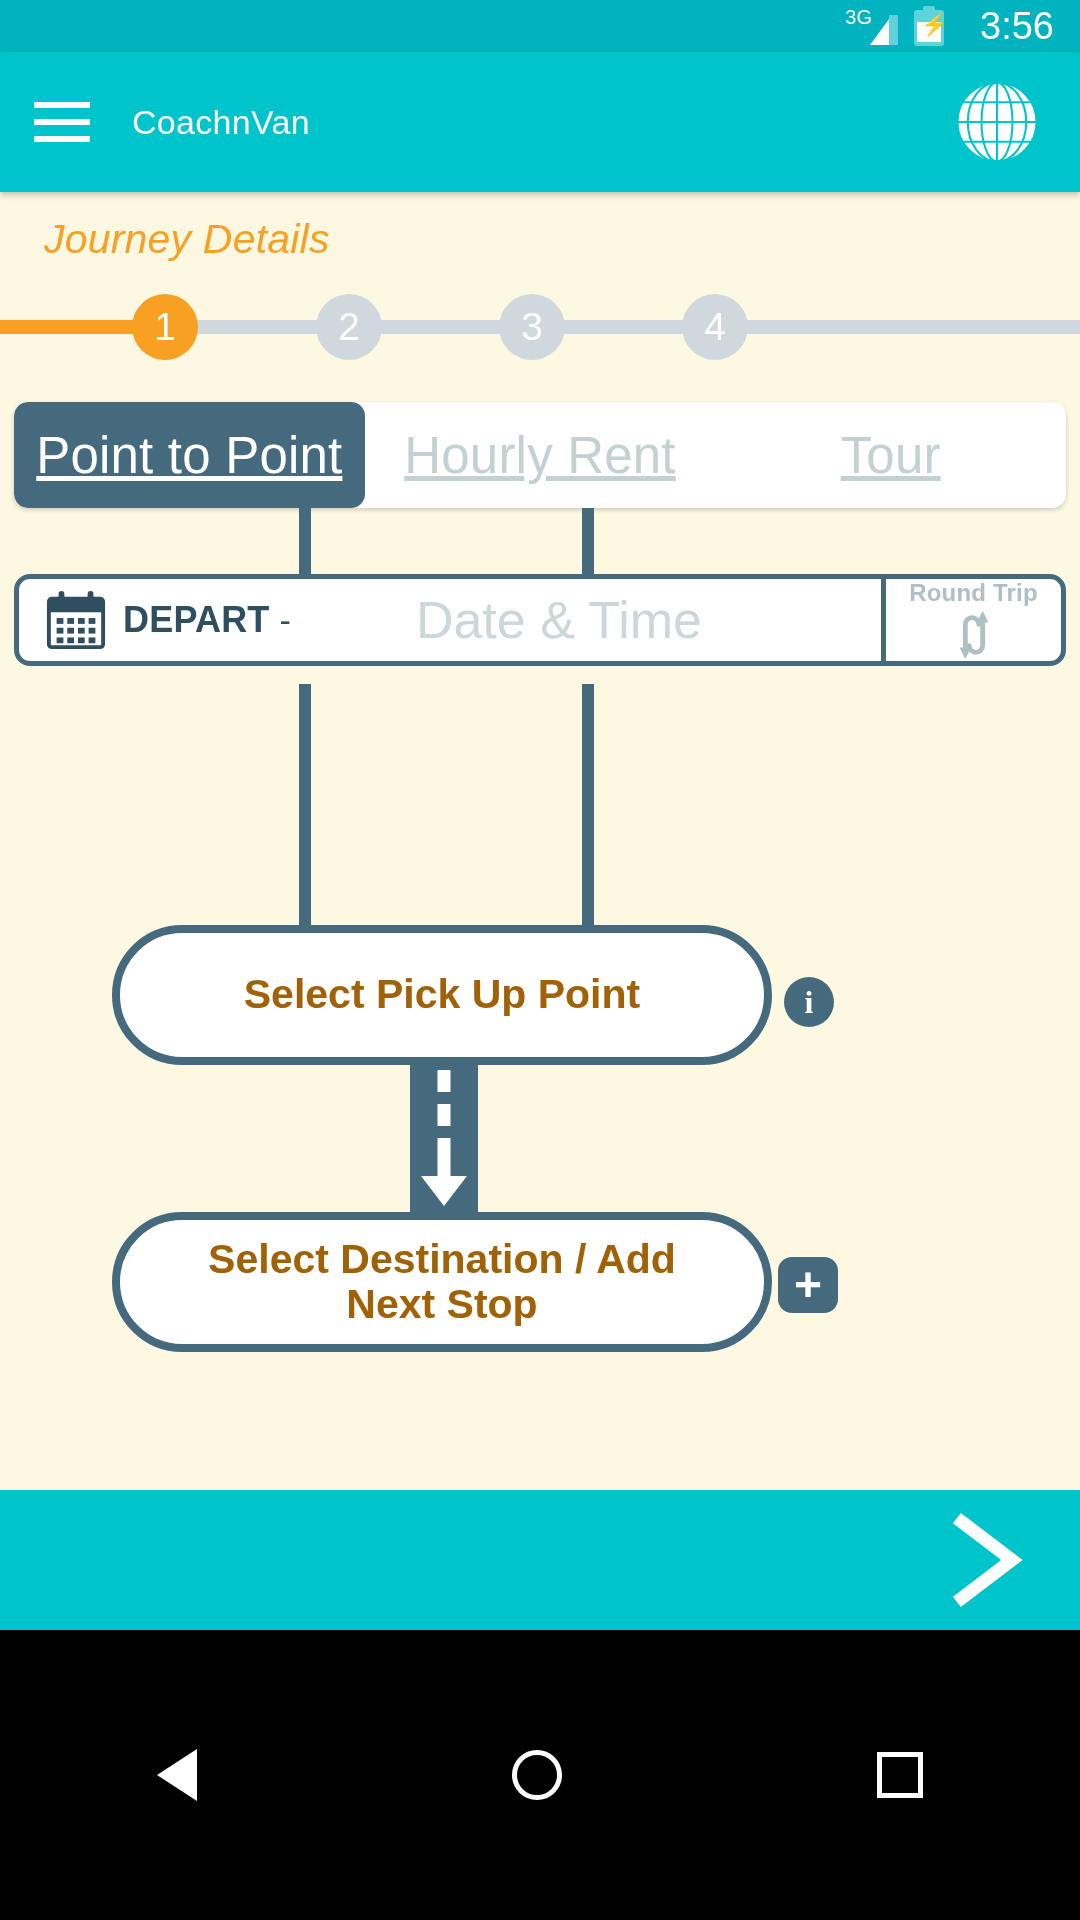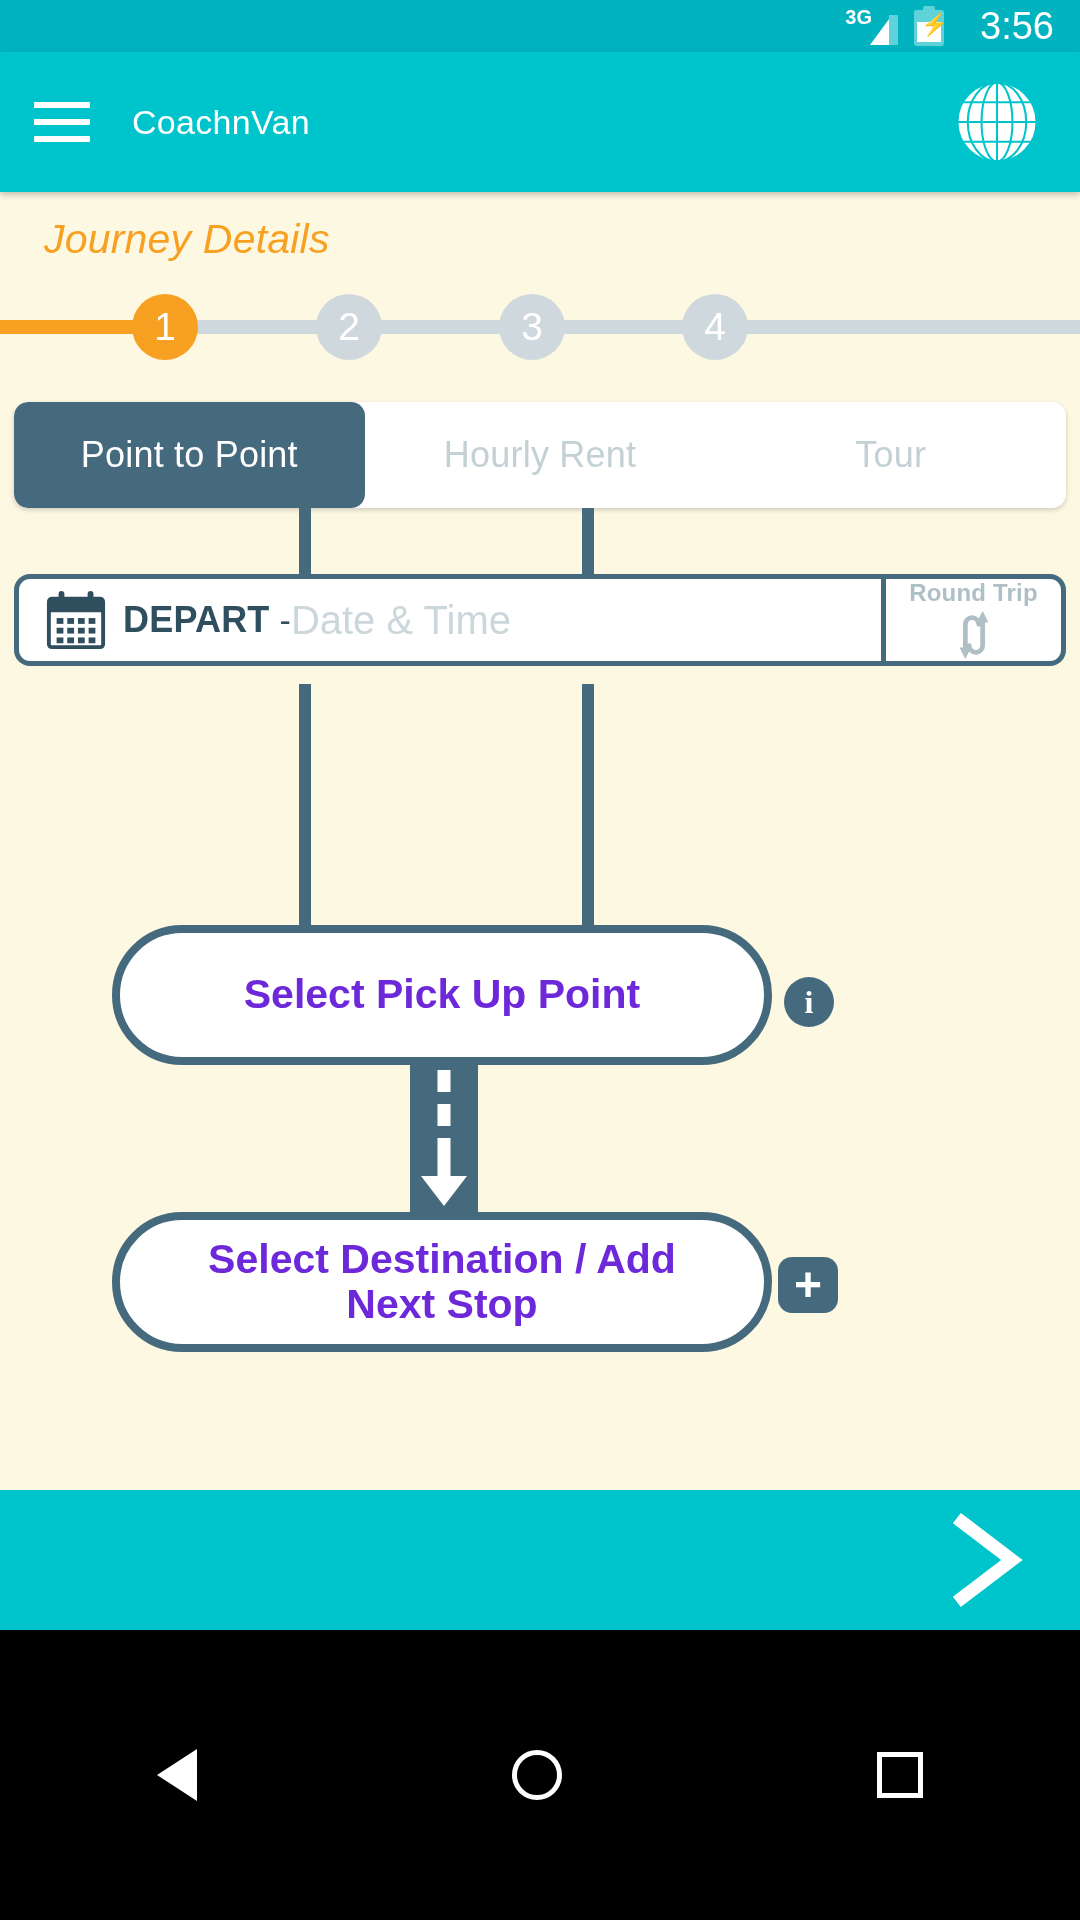--- a/index.html
+++ b/index.html
@@ -11,21 +11,21 @@
     position:relative;
   }
 
   
   .status-bar{
     height:52px; background:#00B3BF;
     display:flex; align-items:center; justify-content:flex-end;
     padding-right:26px; gap:12px;
   }
   .sb-signal{ display:flex; align-items:flex-end; gap:2px; position:relative; }
-  .sb-3g{ color:#ffffff; font-size:20px; font-weight:bold; line-height:1; margin-bottom:18px; }
+  .sb-3g{ color:#ffffff; font-size:20px; font-weight:normal; line-height:1; margin-bottom:18px; }
   .tri{ width:0;height:0; border-left:22px solid transparent; border-bottom:30px solid #fff; margin-left:-4px;}
   .tri-bg{ position:absolute; right:-6px; bottom:0; width:9px; height:30px; background:#5FD3D9;}
   .sb-batt{ position:relative; width:30px; height:40px; margin-left:10px; }
   .batt-body{ position:absolute; top:4px; left:0; width:30px; height:36px; background:#5FD3D9; border-radius:3px;}
   .batt-cap{ position:absolute; top:0; left:9px; width:12px; height:5px; background:#5FD3D9; border-radius:2px 2px 0 0;}
   .batt-fill{ position:absolute; bottom:4px; left:3px; width:24px; height:20px; background:#fff;}
   .batt-bolt{ position:absolute; top:8px; left:7px; color:#fff; font-size:22px; line-height:1; }
   .sb-time{ color:#fff; font-size:38px; font-weight:400; letter-spacing:0px; margin-left:24px;}
 
   
@@ -62,49 +62,49 @@
 
   
   .tabs{
     position:absolute; top:210px; left:14px; right:14px; height:106px;
     background:#fff; border-radius:14px;
     box-shadow:0 2px 5px rgba(0,0,0,.18);
     display:flex; overflow:hidden;
   }
   .tab{
     flex:1; display:flex; align-items:center; justify-content:center;
-    font-size:36px; color:#C3D0D4; letter-spacing:.2px;
+    font-size:51px; color:#C3D0D4; letter-spacing:.2px;text-decoration:underline;
   }
   .tab.active{ background:#466A7D; color:#fff; border-radius:14px; }
 
   
   .vline{ position:absolute; width:12px; background:#466A7D; }
 
   
   .depart{
     position:absolute; top:382px; left:14px; right:14px; height:92px;
     background:#fff; border:5px solid #466A7D; border-radius:16px;
     display:flex; align-items:stretch;
   }
   .depart-main{ flex:1; display:flex; align-items:center; padding-left:26px; }
   .cal-icon{ width:62px; height:62px; flex:0 0 62px; position:relative;}
   .depart-label{ font-size:36px; font-weight:bold; color:#2F4F5F; margin-left:16px; letter-spacing:.2px;}
   .depart-dash{ font-size:34px; color:#2F4F5F; margin-left:10px;}
-  .depart-placeholder{ flex:1; font-size:40px; color:#CBD7DB; padding-right:54px;}
+  .depart-placeholder{ flex:1; text-align:center; font-size:52px; color:#CBD7DB; padding-right:54px;}
   .roundtrip{
     width:180px; border-left:5px solid #466A7D;
     display:flex; flex-direction:column; align-items:center; justify-content:center; gap:2px;
   }
   .rt-label{ font-size:24px; font-weight:bold; color:#AEC0C6; letter-spacing:.2px;}
 
   
   .pill{
     position:absolute; background:#fff; border:8px solid #466A7D;
     border-radius:70px; display:flex; align-items:center; justify-content:center;
-    text-align:center; font-size:41px; font-weight:bold; color:#6d28d9; line-height:1.1;
+    text-align:center; font-size:41px; font-weight:bold; color:#a16207; line-height:1.1;
   }
   #pickup-pill{ top:733px; left:112px; width:660px; height:140px; }
   #dest-pill{ top:1020px; left:112px; width:660px; height:140px; padding:0 40px;}
 
   .info-badge{
     position:absolute; top:785px; left:784px; width:50px; height:50px;
     border-radius:50%; background:#466A7D; color:#fff;
     display:flex; align-items:center; justify-content:center;
     font-size:32px; font-weight:bold; font-family:"Liberation Serif", serif;
   }

